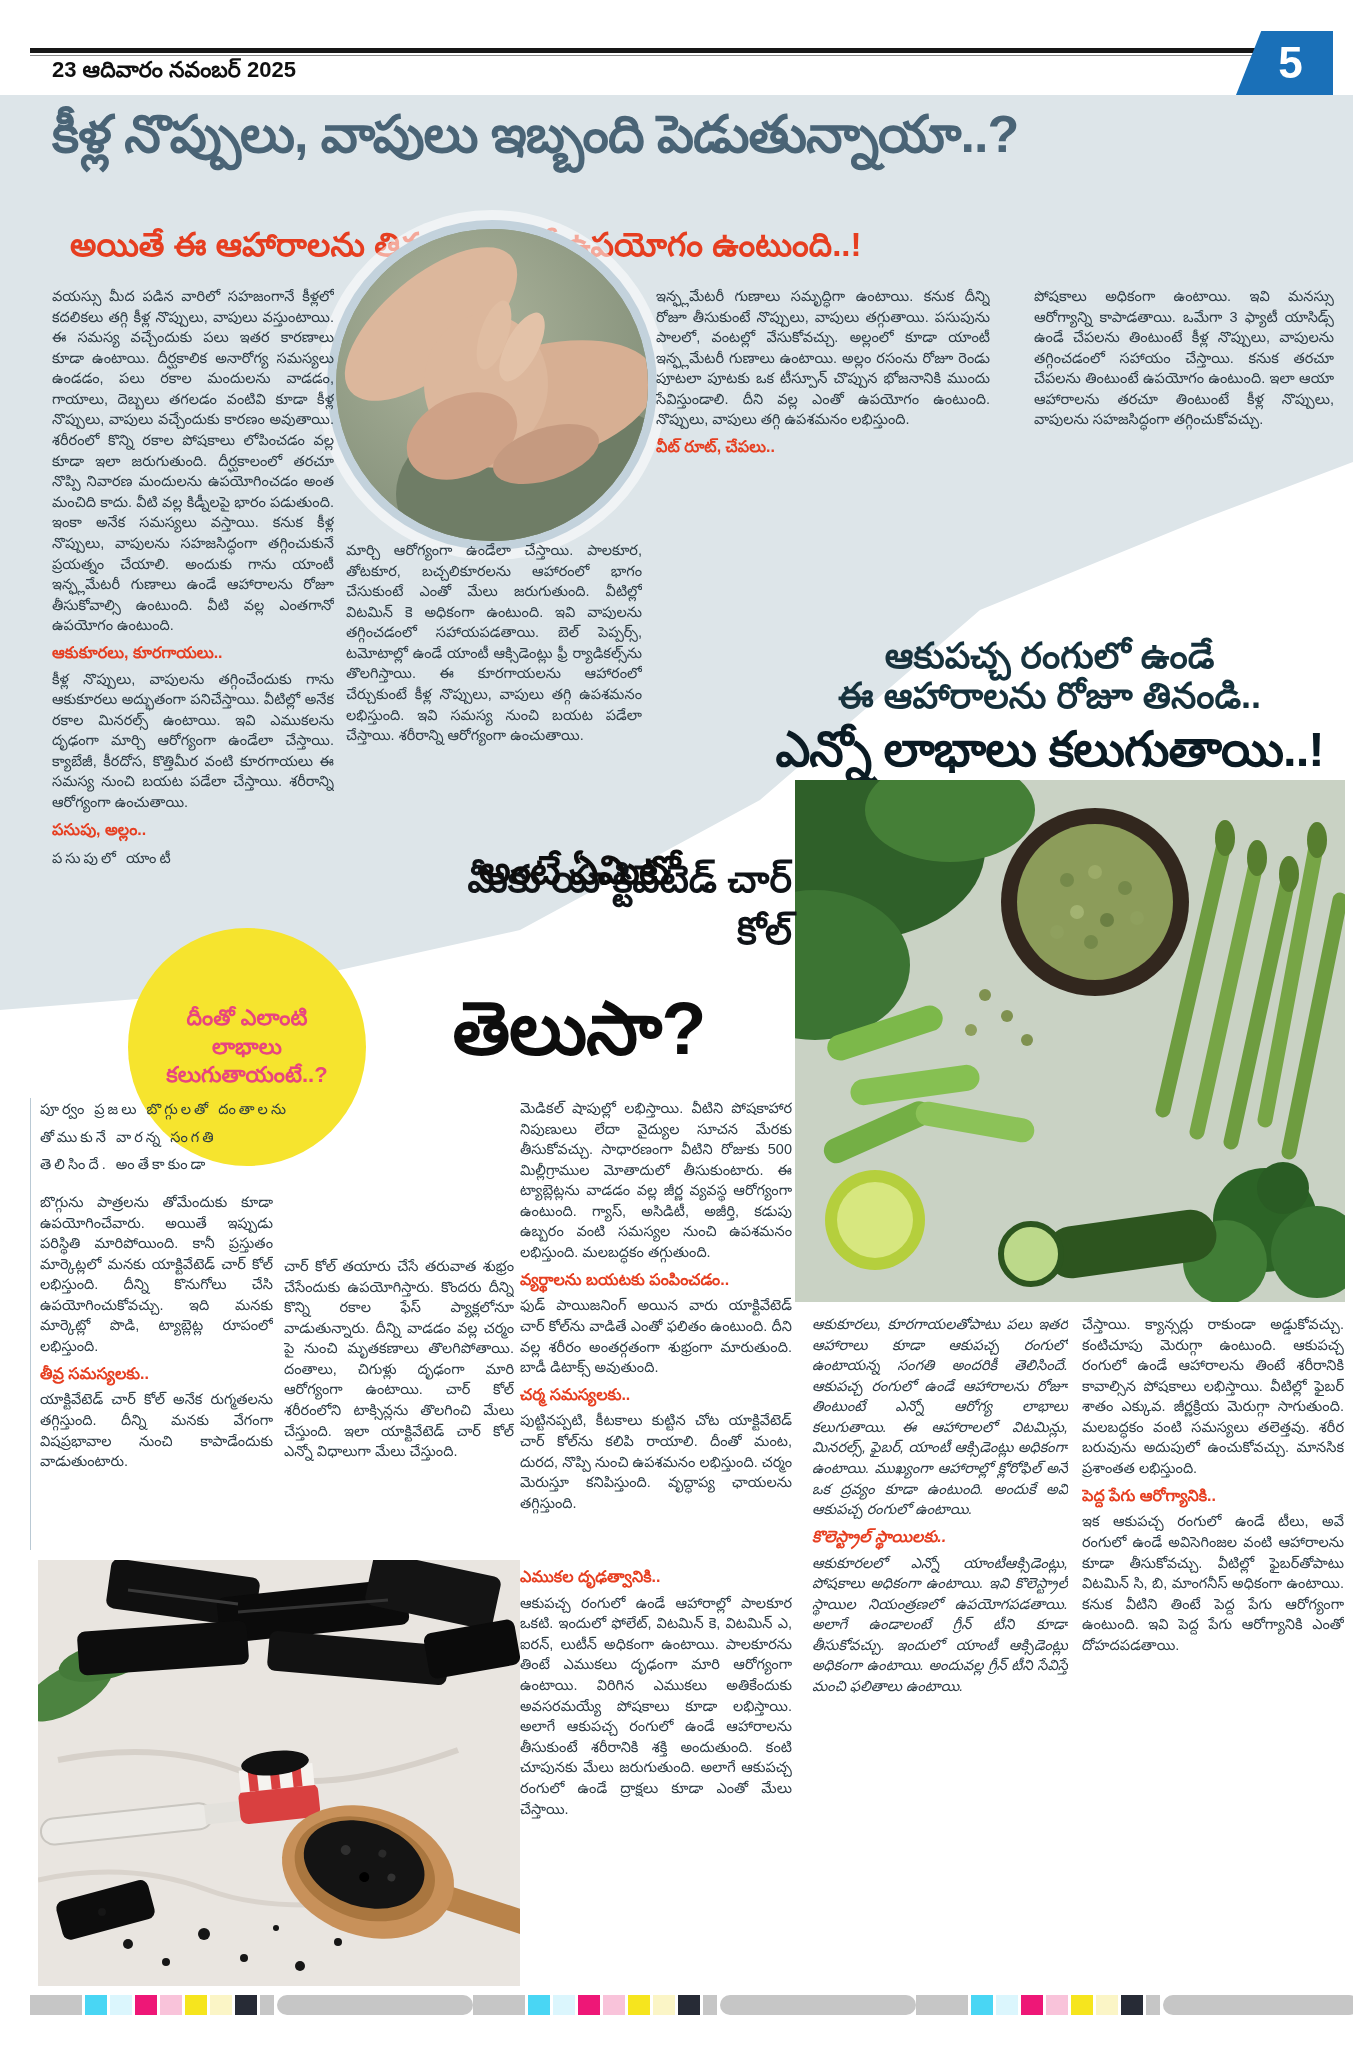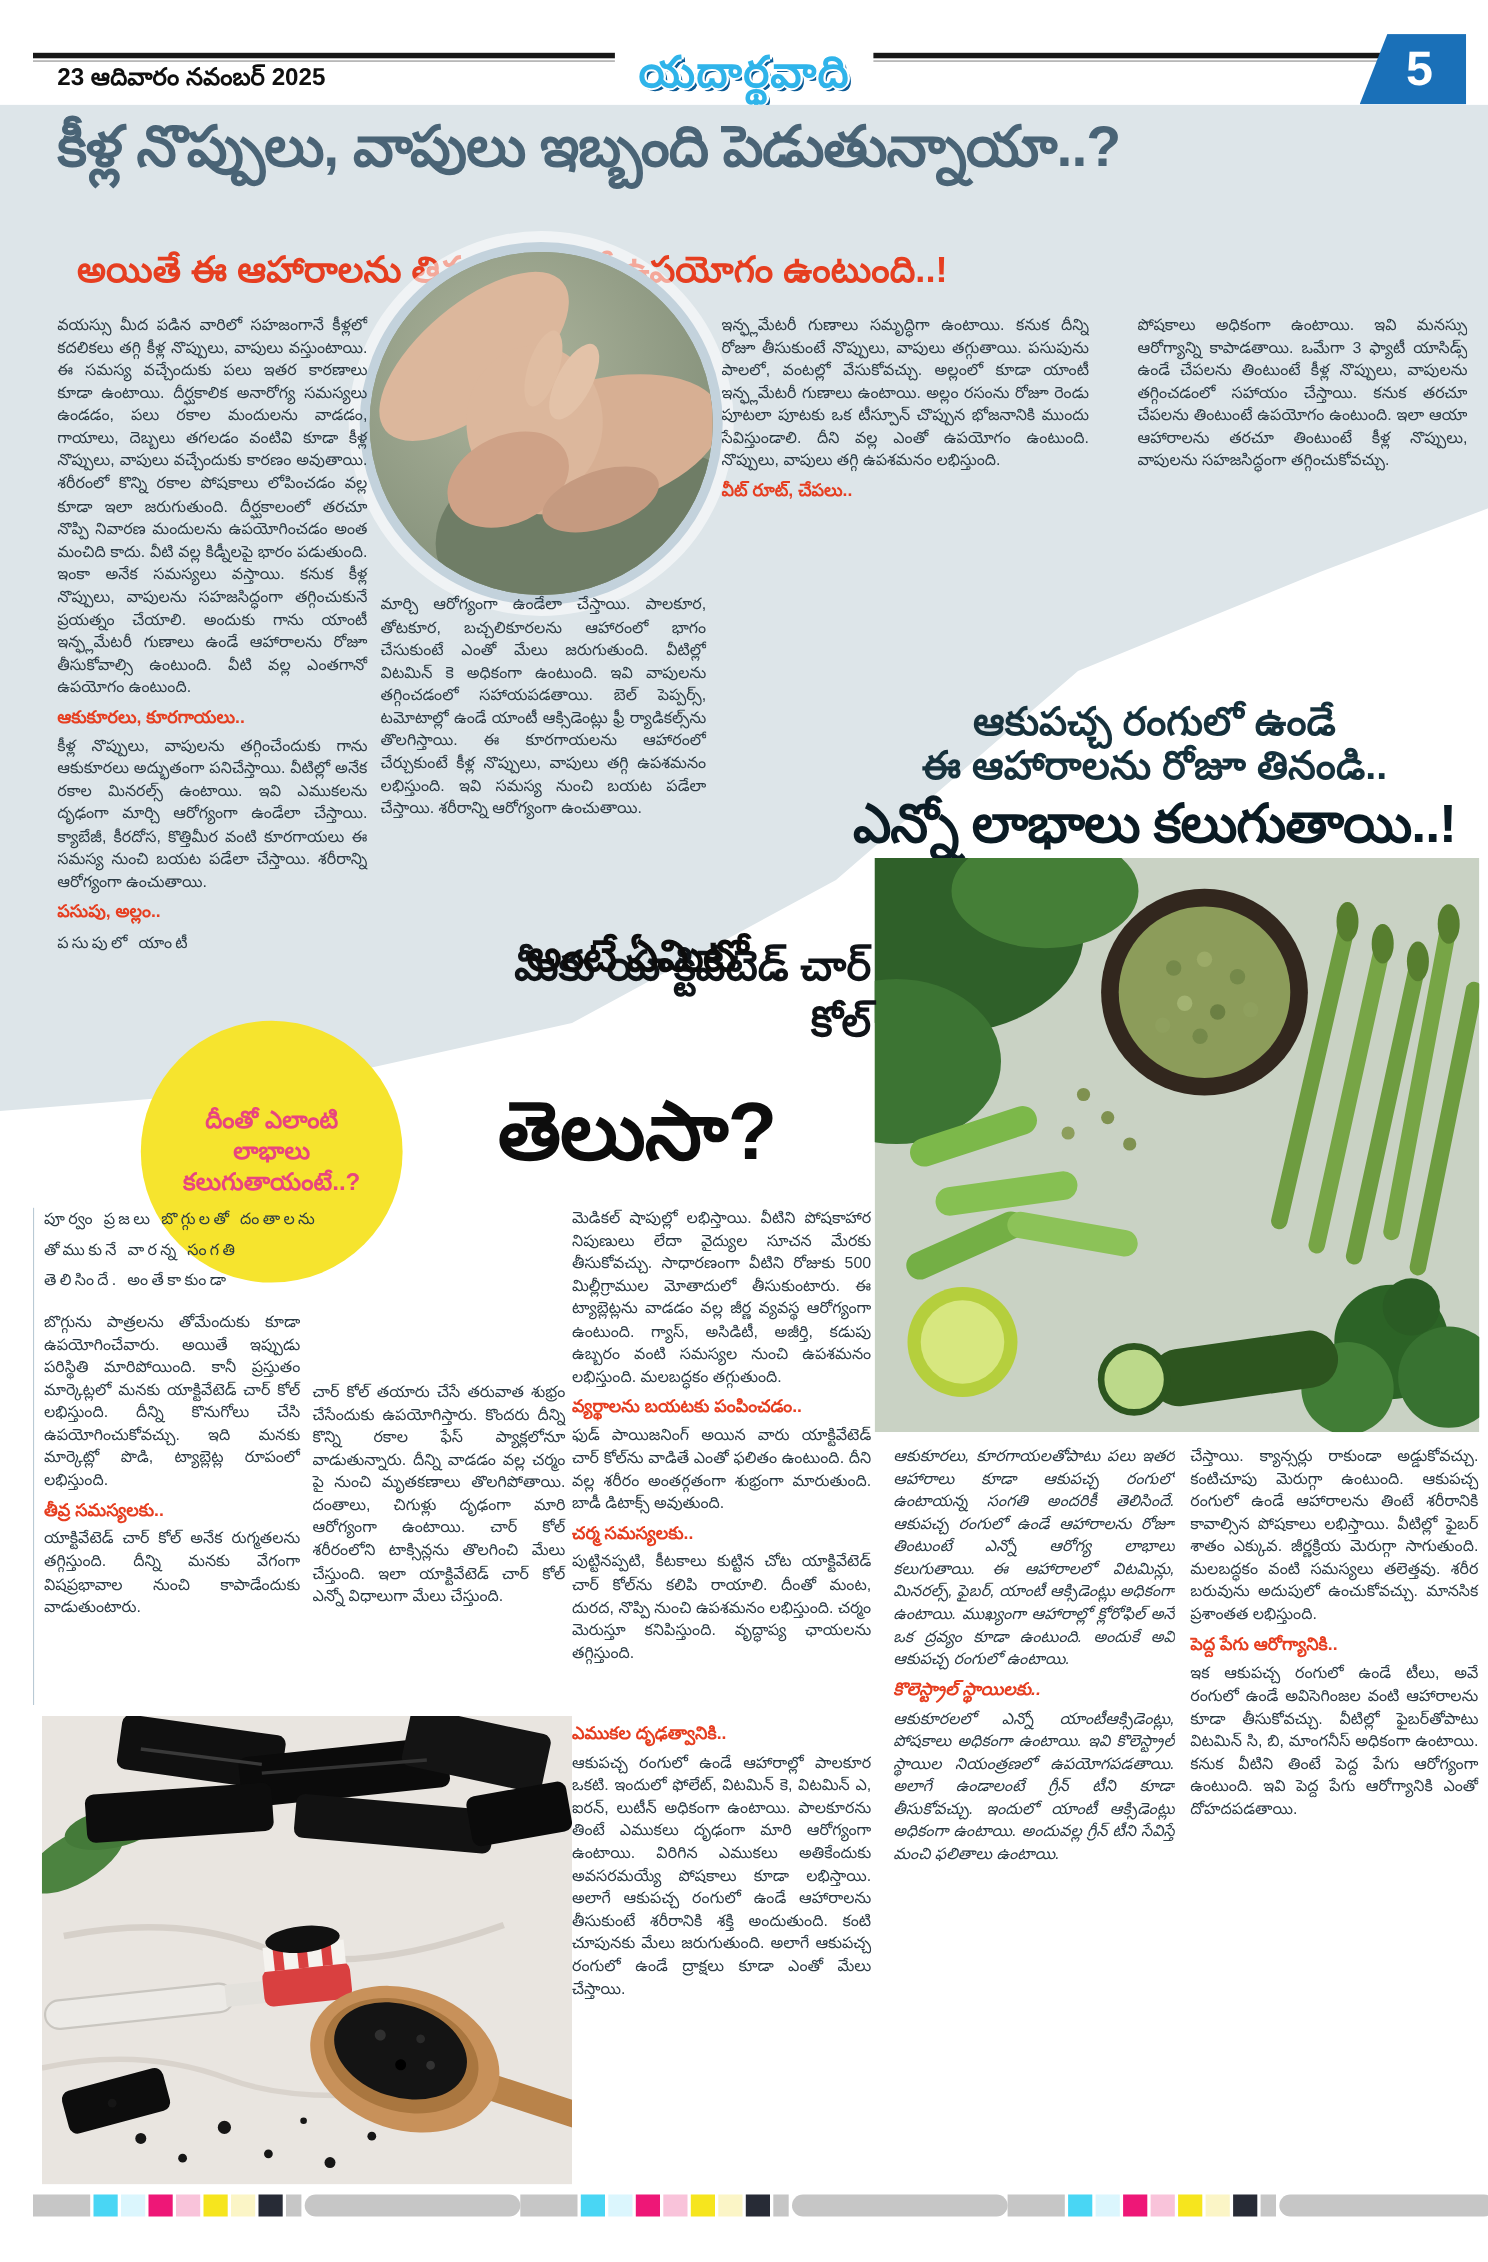--- a/index.html
+++ b/index.html
@@ -68,21 +68,20 @@
   .reg-group{display:flex;gap:3px;align-items:center;}
 </style>
 </head>
 <body>
 
 <div class="page">
 
   <div class="hdr-rule"></div>
   <div class="hdr-rule2"></div>
   <div class="hdr-date">23 ఆదివారం నవంబర్ 2025</div>
-  <div class="hdr-masthead"><span>యదార్థవాది</span></div>
   <div class="hdr-pagebox">
     <span>5</span>
   </div>
 
   <div class="panel"></div>
 
   <div class="joints-headline">కీళ్ల నొప్పులు, వాపులు ఇబ్బంది పెడుతున్నాయా..?</div>
   <div class="joints-sub">అయితే ఈ ఆహారాలను తినండి, ఎంతో ఉపయోగం ఉంటుంది..!</div>
 
   <div class="hand-circle">

